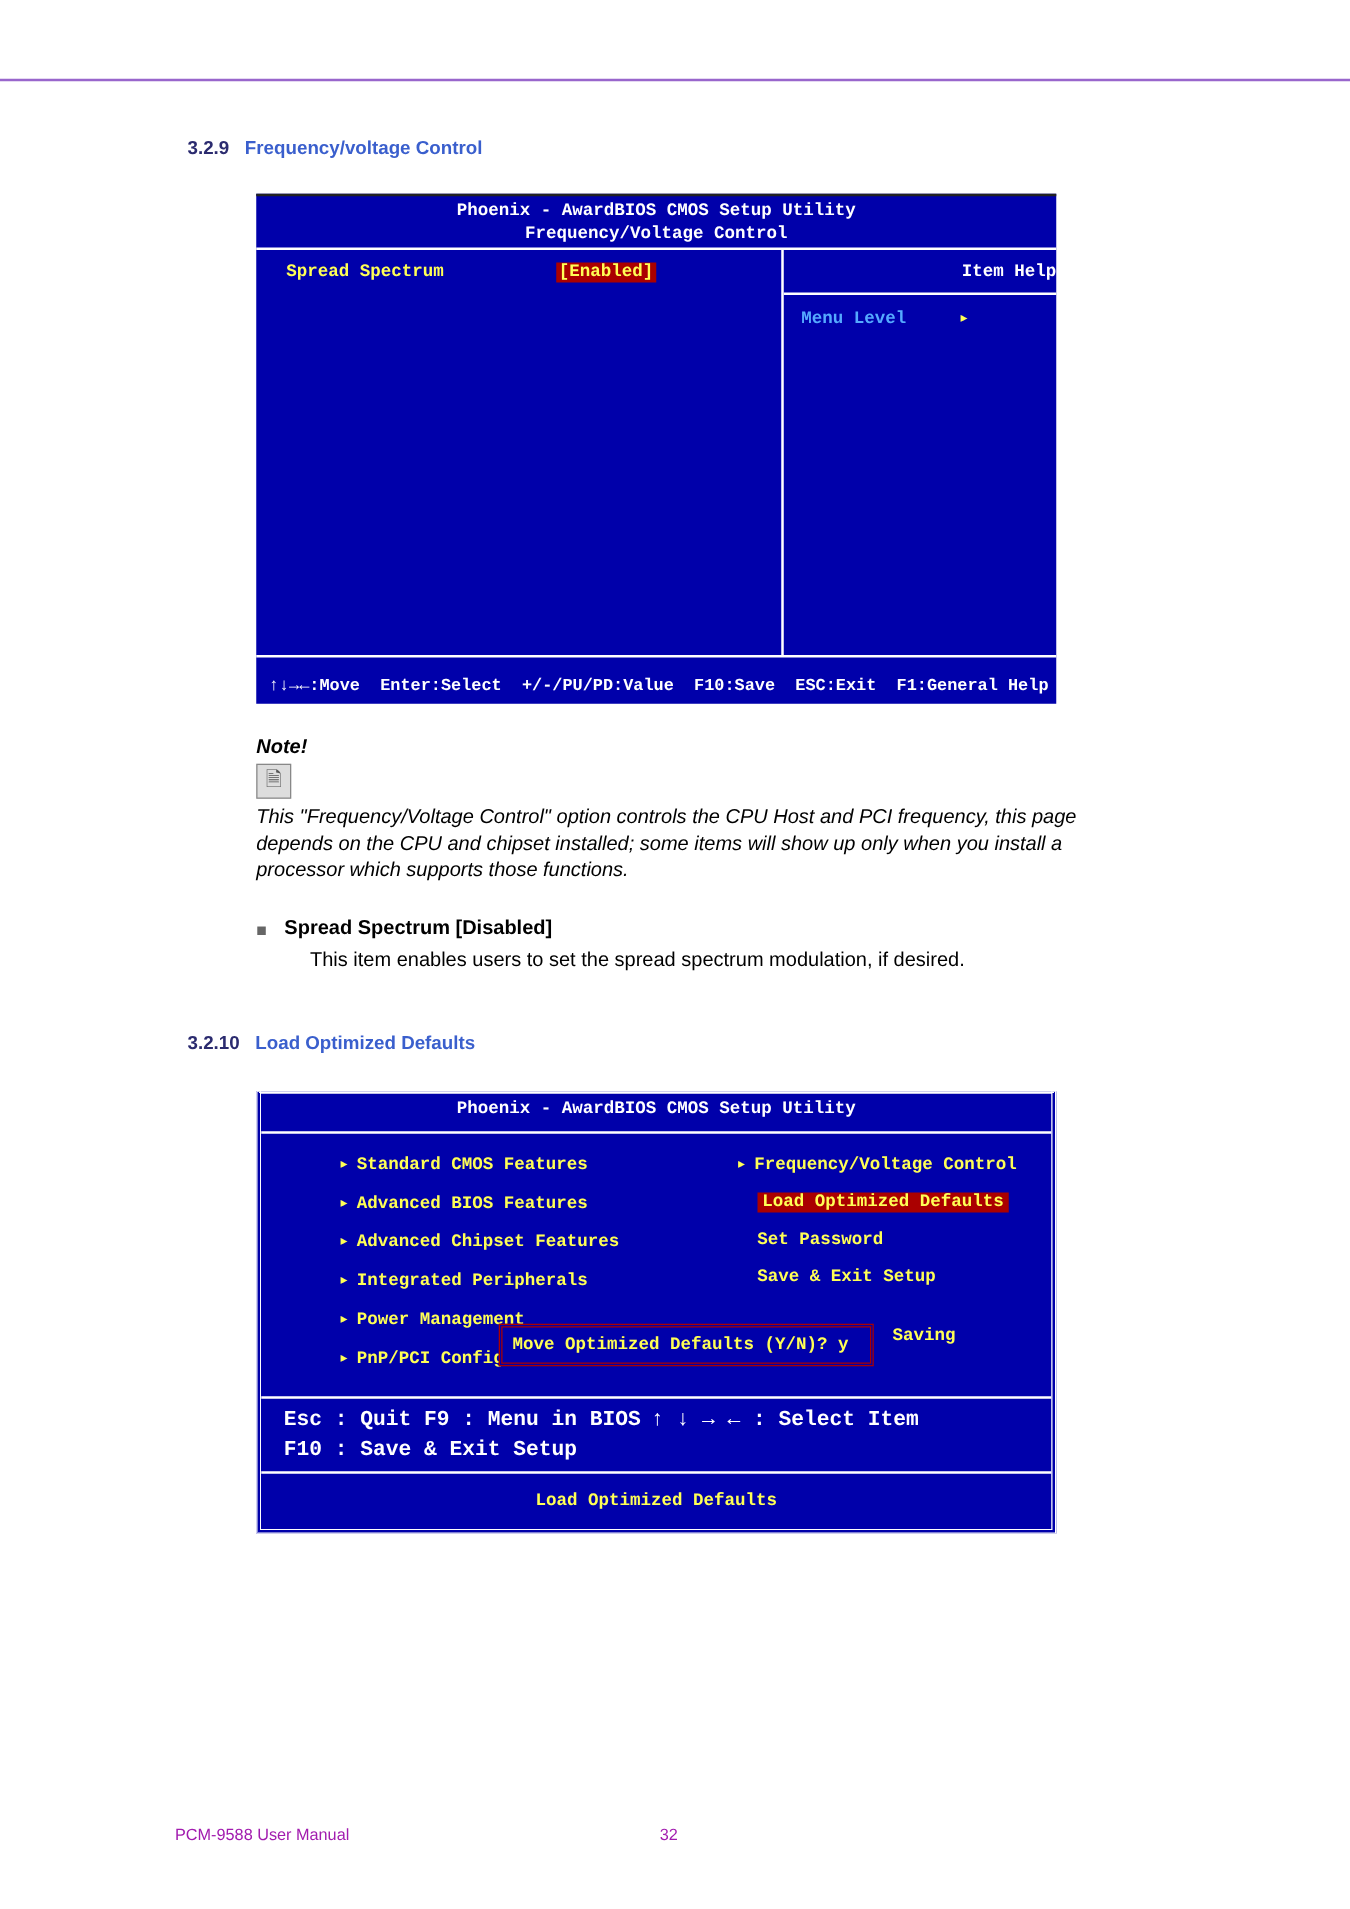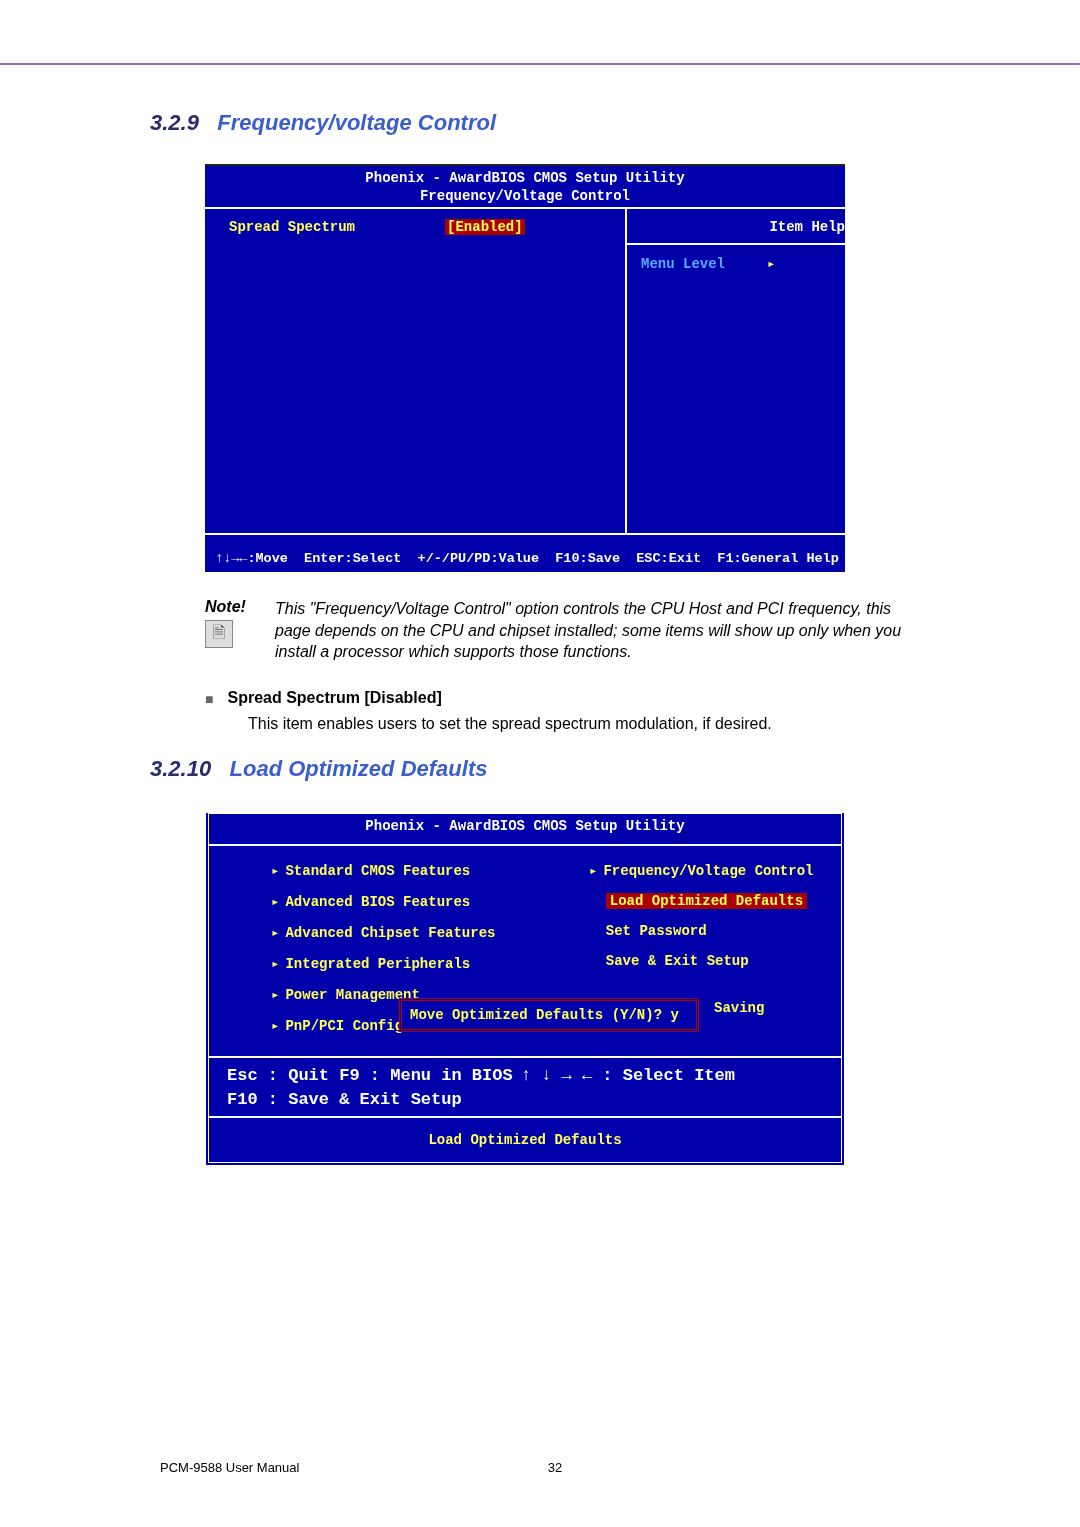--- a/index.html
+++ b/index.html
@@ -17,24 +17,23 @@
     height: 2px;
     background: #9966cc;
   }
   .content {
     position: absolute;
     top: 110px;
     left: 150px;
     width: 790px;
   }
   .sec-heading {
-    font-size: 22px;
+    font-size: 15px;
     font-weight: bold;
     margin-bottom: 28px;
-    font-style: italic;
   }
   .sec-num { color: #2b2b6f; }
   .sec-title { color: #3a5fcd; }
   
   .bios1 {
     width: 640px;
     margin-left: 55px;
     font-family: "Courier New", monospace;
     font-size: 14px;
     color: #fff;
@@ -82,23 +81,24 @@
     justify-content: flex-start;
     padding: 16px 10px 6px;
     font-weight: bold;
     font-size: 13.5px;
   }
   .bios1-footer .fl { white-space: pre; }
 
   
   .note-block {
     display: flex;
-    gap: 22px;
+    gap: 4px;
     margin: 26px 0 0 55px;
     width: 700px;
+    flex-direction: column;
   }
   .note-label {
     font-weight: bold;
     font-style: italic;
     font-size: 16px;
     width: 48px;
   }
   .note-icon {
     margin-top: 4px;
     width: 28px; height: 28px;
@@ -122,21 +122,21 @@
   }
   .bullet-sq { color:#666; font-size: 14px; margin-top:2px; }
   .bullet-title { font-weight: bold; }
   .bullet-desc {
     margin: 6px 0 0 98px;
     font-size: 16px;
     line-height: 1.35;
   }
 
   .sec-heading2 {
-    margin-top: 22px;
+    margin-top: 47px;
     margin-bottom: 30px;
   }
 
   
   .bios2 {
     width: 640px;
     margin-left: 55px;
     font-family: "Courier New", monospace;
     font-size: 14px;
     color: #ffff55;
@@ -199,25 +199,25 @@
     text-align: center;
     color: #ffff55;
     font-weight: bold;
     padding: 14px 0;
     border-top: 2px solid #fff;
   }
 
   .footer {
     position: absolute;
     bottom: 52px;
-    left: 160px;
+    left: 140px;
     width: 790px;
     display: flex;
     font-size: 13px;
-    color: #000000;
+    color: #a21caf;
   }
   .footer .man { flex:1; }
   .footer .pg { width: 40px; text-align:center; }
   .footer .sp { flex:1; }
 </style>
 </head>
 <body>
 
 <div class="top-rule"></div>
 

